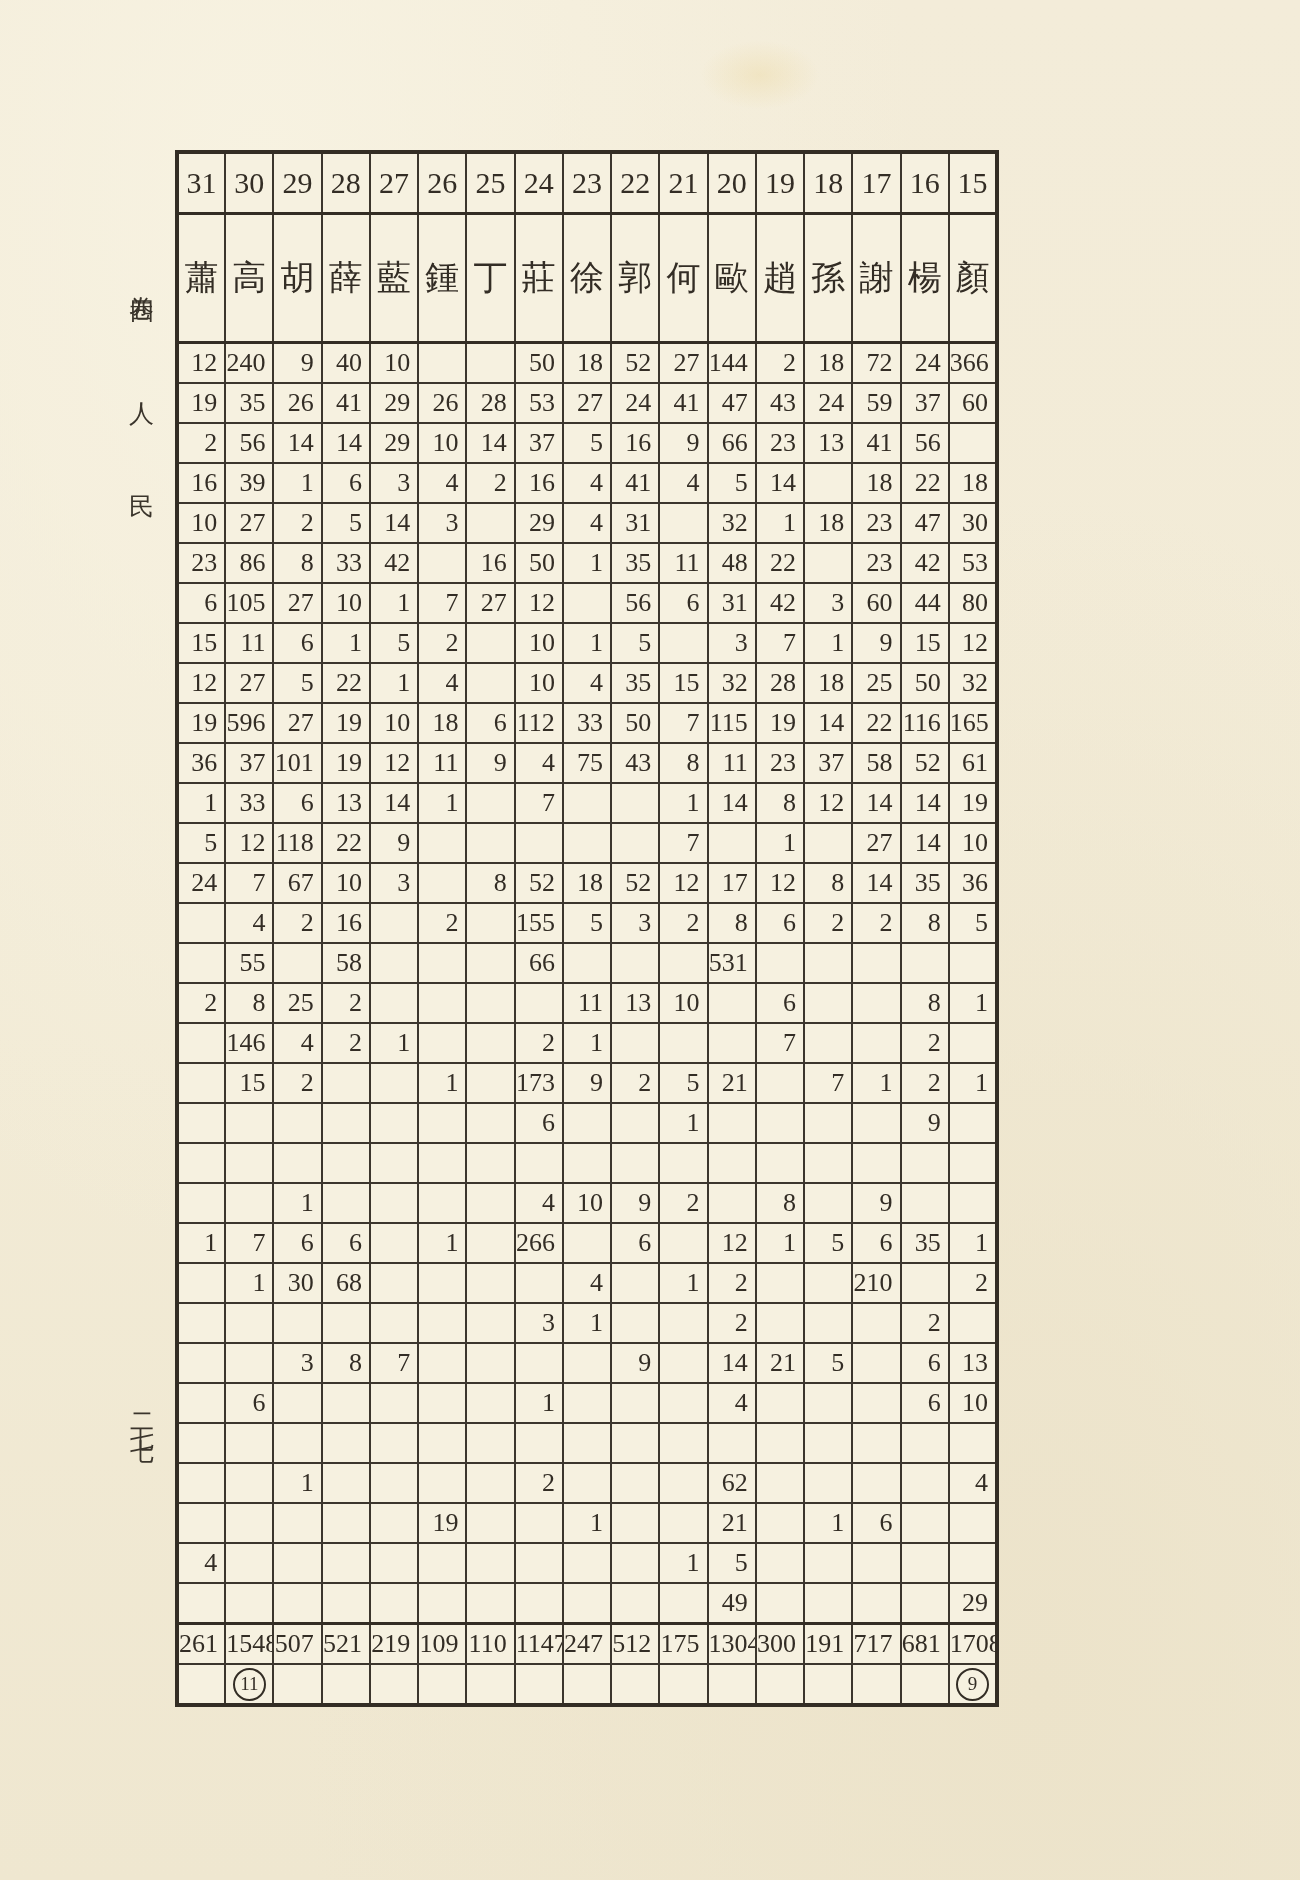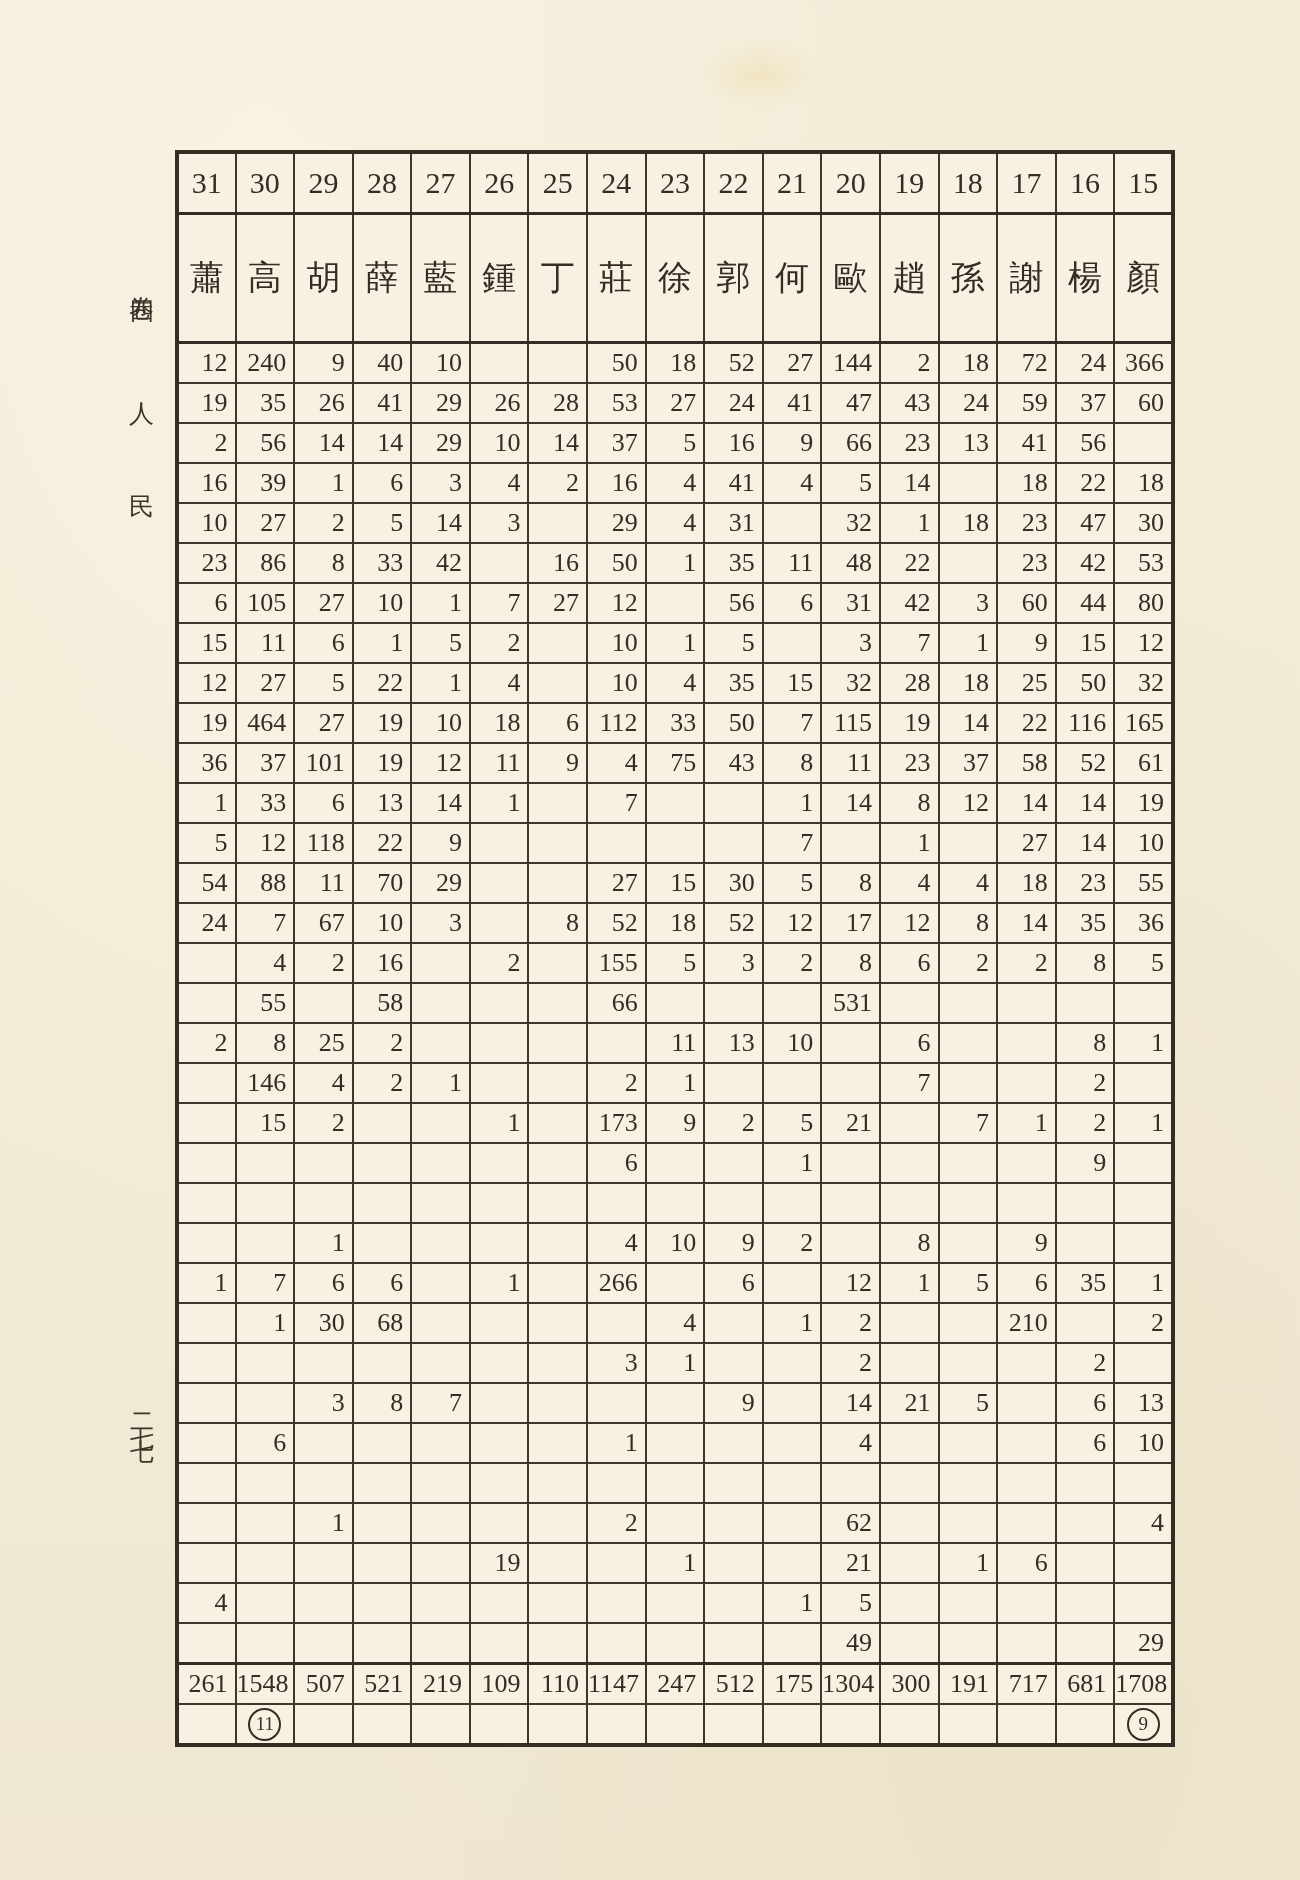--- a/index.html
+++ b/index.html
@@ -27,21 +27,21 @@
     writing-mode:vertical-rl;text-orientation:upright;
     font-size:25px;color:#3a342b;text-align:center;
   }
   .v-volume{top:276px;letter-spacing:5px;}
   .v-ren{top:382px;}
   .v-min{top:476px;}
   .v-page{top:1396px;font-size:24px;letter-spacing:12px;}
 
   
   table{
-    position:absolute;left:175px;top:150px;width:1000px;
+    position:absolute;left:175px;top:150px;width:824px;
     border-collapse:collapse;table-layout:fixed;
     background:#f6f1e0;
   }
   table, td, th{border:2px solid #3c362d;}
   table{border:4px solid #332d24;}
   th,td{padding:0;overflow:hidden;white-space:nowrap;}
   tr.colnums th{
     height:58px;font-size:30px;font-weight:normal;text-align:center;
     border-bottom:3px solid #332d24;
   }
@@ -281,21 +281,21 @@
           <td>15</td>
           <td>32</td>
           <td>28</td>
           <td>18</td>
           <td>25</td>
           <td>50</td>
           <td>32</td>
         </tr>
         <tr>
           <td>19</td>
-          <td>464</td>
+          <td>596</td>
           <td>27</td>
           <td>19</td>
           <td>10</td>
           <td>18</td>
           <td>6</td>
           <td>112</td>
           <td>33</td>
           <td>50</td>
           <td>7</td>
           <td>115</td>
@@ -354,39 +354,20 @@
           <td></td>
           <td></td>
           <td></td>
           <td>7</td>
           <td></td>
           <td>1</td>
           <td></td>
           <td>27</td>
           <td>14</td>
           <td>10</td>
-        </tr>
-        <tr>
-          <td>54</td>
-          <td>88</td>
-          <td>11</td>
-          <td>70</td>
-          <td>29</td>
-          <td></td>
-          <td></td>
-          <td>27</td>
-          <td>15</td>
-          <td>30</td>
-          <td>5</td>
-          <td>8</td>
-          <td>4</td>
-          <td>4</td>
-          <td>18</td>
-          <td>23</td>
-          <td>55</td>
         </tr>
         <tr>
           <td>24</td>
           <td>7</td>
           <td>67</td>
           <td>10</td>
           <td>3</td>
           <td></td>
           <td>8</td>
           <td>52</td>

